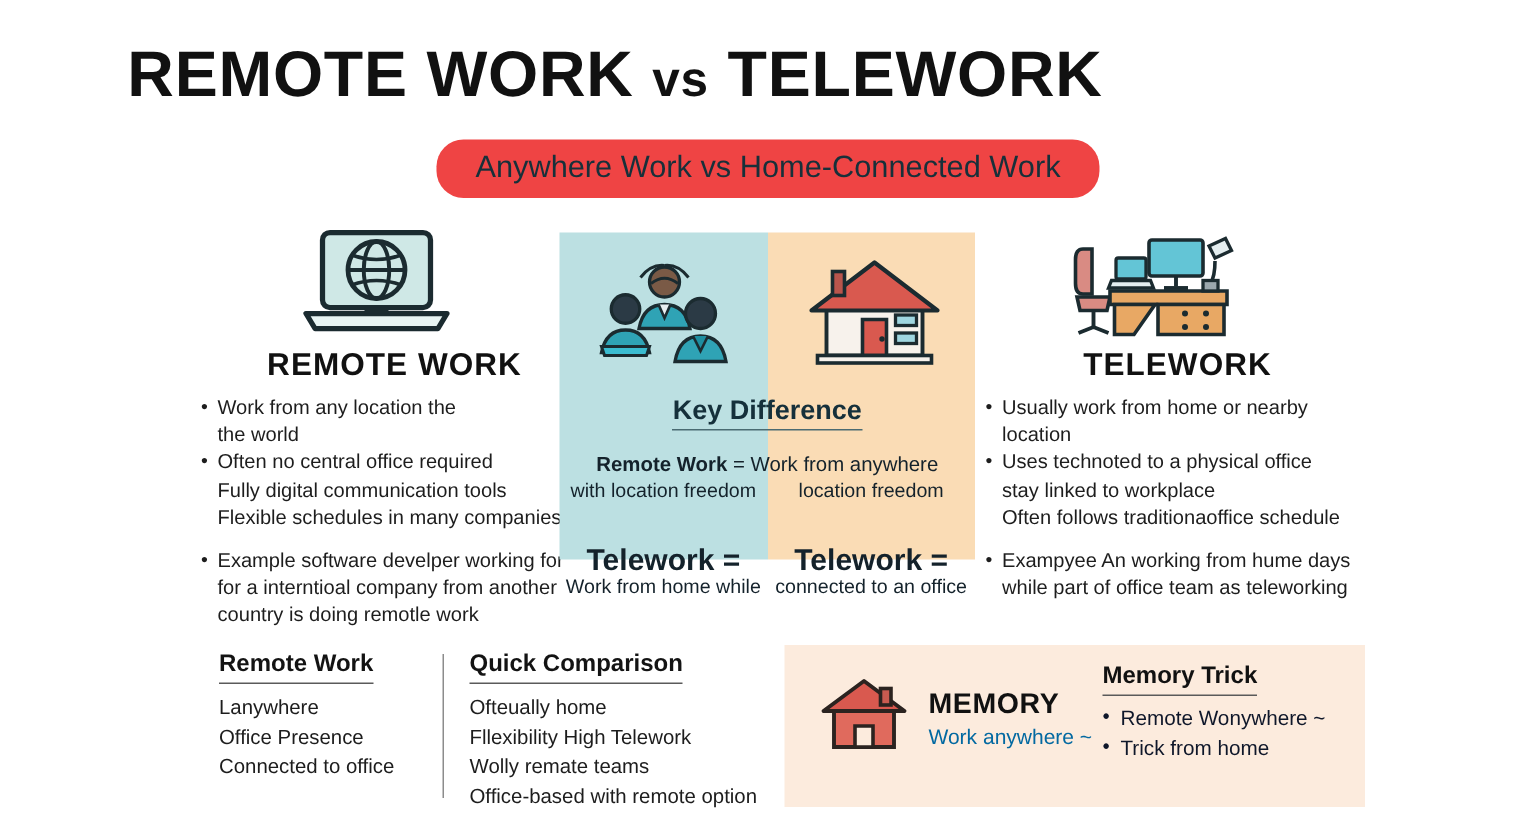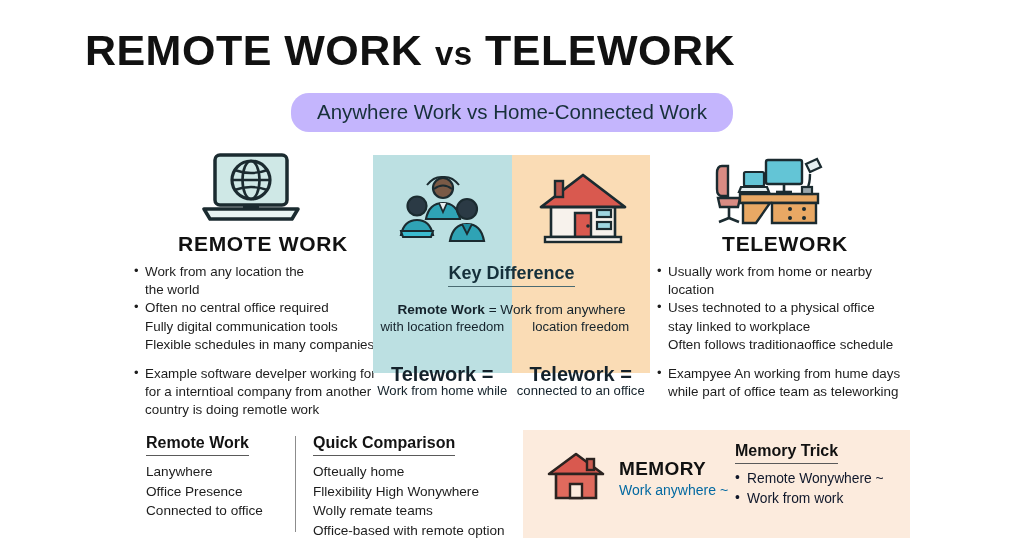--- a/index.html
+++ b/index.html
@@ -36,21 +36,21 @@
   }
   .title .vs {
     font-size: 33px;
     font-weight: bold;
   }
   .subtitle-pill {
     position: absolute;
     top: 93px;
     left: 50%;
     transform: translateX(-50%);
-    background: #c4b5fd;
+    background: #ef4444;
     border-radius: 18px;
     padding: 7px 26px 8px 26px;
     font-size: 20.5px;
     color: #17303a;
     white-space: nowrap;
   }
 
   
   .col-head {
     position: absolute;
@@ -403,21 +403,21 @@
     <div class="bl-line">Lanywhere</div>
     <div class="bl-line">Office Presence</div>
     <div class="bl-line">Connected to office</div>
   </div>
 
   <div class="v-divider" id="divider-1"></div>
 
   <div class="bl-block" id="quick-comparison">
     <div class="bl-title">Quick Comparison</div>
     <div class="bl-line">Ofteually home</div>
-    <div class="bl-line">Fllexibility High Wonywhere</div>
+    <div class="bl-line">Fllexibility High Telework</div>
     <div class="bl-line">Wolly remate teams</div>
     <div class="bl-line">Office-based with remote option</div>
   </div>
 
   <div id="memory-panel">
     <div id="memory-left">
       <div>
         <svg width="62" height="52" viewBox="0 0 62 52">
           <path d="M4 24 L31 4 L58 24 Z" fill="#d9594f" stroke="#2b2320" stroke-width="2.6" stroke-linejoin="round"></path>
           <rect x="42" y="9" width="7" height="11" fill="#c95b50" stroke="#2b2320" stroke-width="2.4"></rect>
@@ -427,17 +427,17 @@
       </div>
       <div class="memory-text">
         <div class="memory-title">MEMORY</div>
         <div class="memory-sub">Work anywhere ~</div>
       </div>
     </div>
 
     <div id="memory-right">
       <div class="memory-trick-title">Memory Trick</div>
       <div class="memory-bullet">Remote Wonywhere ~</div>
-      <div class="memory-bullet">Work from work</div>
+      <div class="memory-bullet">Trick from home</div>
     </div>
   </div>
 
 </div>
 
 </body></html>

